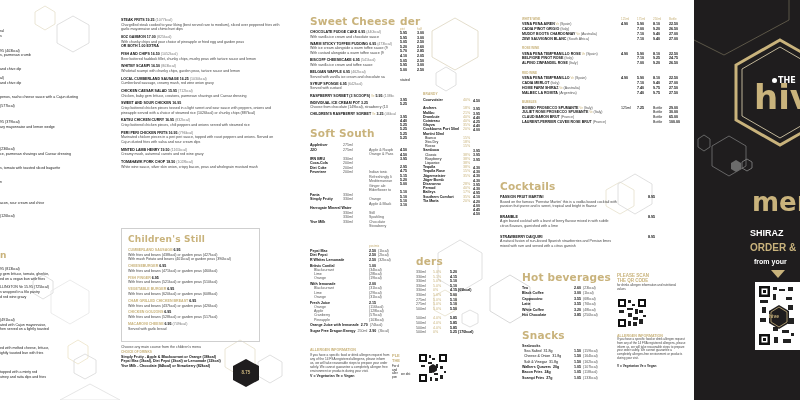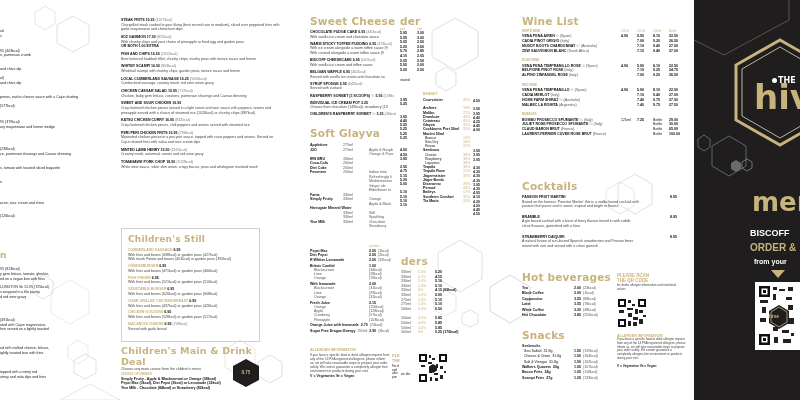--- a/index.html
+++ b/index.html
@@ -110,21 +110,20 @@
         <div class="item" style="margin-bottom: 2.4px;"><span class="nm gold" style="color: rgb(201, 179, 124);">CHEESEBURGER</span> <span class="pr">6.95</span><span class="ds">With fries and beans (471kcal) or garden peas (460kcal)</span></div>
         <div class="item" style="margin-bottom: 2.4px;"><span class="nm gold" style="color: rgb(201, 179, 124);">FISH FINGER</span> <span class="pr">6.95</span><span class="ds">With fries and beans (521kcal) or garden peas (510kcal)</span></div>
         <div class="item" style="margin-bottom: 2.4px;"><span class="nm gold" style="color: rgb(201, 179, 124);">VEGETABLE BURGER</span> <span class="pr">6.95</span><span class="ds">With fries and beans (620kcal) or garden peas (608kcal)</span></div>
         <div class="item" style="margin-bottom: 2.4px;"><span class="nm gold" style="color: rgb(201, 179, 124);">CHAR GRILLED CHICKEN BREAST</span> <span class="pr">6.95</span><span class="ds">With fries and beans (437kcal) or garden peas (426kcal)</span></div>
         <div class="item" style="margin-bottom: 2.4px;"><span class="nm gold" style="color: rgb(201, 179, 124);">CHICKEN GOUJONS</span> <span class="pr">6.95</span><span class="ds">With fries and beans (528kcal) or garden peas (517kcal)</span></div>
         <div class="item" style="margin-bottom: 2.4px;"><span class="nm gold" style="color: rgb(201, 179, 124);">MACARONI CHEESE</span> <span class="pr">6.95</span> <span class="kc">(749kcal)</span><span class="ds">Served with garlic bread</span></div>
       </div>
   </div>
 
   <div class="abs" style="left:121px;top:345px;width:150px">
-    <h2 class="sec" style="font-size:9.5px">Children's Main &amp; Drink Deal</h2>
     <div class="small" style="color:#444">Choose any main course from the children's menu</div>
     <div class="small gold" style="font-weight:bold;font-size:3.2px">CHOICE OF DRINKS</div>
     <div class="small" style="font-weight:bold;color:#111">Simply Fruity - Apple &amp; Blackcurrant or Orange (38kcal)</div>
     <div class="small" style="font-weight:bold;color:#111">Pepsi Max (3kcal), Diet Pepsi (2kcal) or Lemonade (32kcal)</div>
     <div class="small" style="font-weight:bold;color:#111">Yive Milk - Chocolate (84kcal) or Strawberry (82kcal)</div>
   </div>
   <svg class="hex" style="left:232px;top:358px" width="28" height="30">
     <polygon points="14,1 27,8 27,22 14,29 1,22 1,8" fill="#1f1d1e"></polygon>
   </svg>
   <div class="abs" style="left:232px;top:370px;width:28px;text-align:center;color:#c9b37c;font-size:4.5px;font-weight:bold">8.75</div>
@@ -184,21 +183,21 @@
         </div>
         <div class="row" style="line-height: 4.6px;">
           <span class="c1" style="width: 17px;">5.00</span>
           <span class="c1">2.50</span>
         </div>
       </div>
     <div class="small" style="margin-top:6px">stated</div>
   </div>
 
   <div class="abs" style="left:310px;top:127px;width:100px;overflow:hidden">
-    <h2 class="sec">Soft Glayva</h2>
+    <h2 class="sec">Soft South</h2>
     <div id="soft-rows" style="margin-top:4px">
         <div class="row" style="line-height: 4.5px;">
           <span class="c1" style="width: 33px; white-space: nowrap;">Appletiser</span>
           <span class="c2" style="width: 26px;">275ml</span>
           <span class="c2" style="width: 31px; white-space: nowrap; overflow: hidden;"></span>
         </div>
         <div class="row" style="line-height: 4.5px;">
           <span class="c1" style="width: 33px; white-space: nowrap;">J2O</span>
           <span class="c2" style="width: 26px;">275ml</span>
           <span class="c2" style="width: 31px; white-space: nowrap; overflow: hidden;">Apple &amp; Raspb</span>
@@ -539,21 +538,21 @@
         <div class="c1" style="font-size: 3.6px; line-height: 4.2px; font-weight: bold; height: 4.2px;">4.30</div>
         <div class="c1" style="font-size: 3.6px; line-height: 4.2px; font-weight: bold; height: 4.2px;">4.95</div>
         <div class="c1" style="font-size: 3.6px; line-height: 4.2px; font-weight: bold; height: 4.2px;">4.10</div>
         <div class="c1" style="font-size: 3.6px; line-height: 4.2px; font-weight: bold; height: 4.2px;">4.20</div>
         <div class="c1" style="font-size: 3.6px; line-height: 4.2px; font-weight: bold; height: 4.2px;">4.00</div>
         <div class="c1" style="font-size: 3.6px; line-height: 4.2px; font-weight: bold; height: 4.2px;">4.45</div>
         <div class="c1" style="font-size: 3.6px; line-height: 4.2px; font-weight: bold; height: 4.2px;">4.50</div>
       </div>
     </div>
 
-  <div class="abs" style="left:401px;top:255px;width:70px">
+  <div class="abs" style="left:416px;top:255px;width:70px">
     <h2 class="sec">ders</h2>
     <div id="beer-rows" style="margin-top:3px">
         <div class="row" style="line-height: 4.6px;">
           <span class="c2" style="width: 17px;">330ml</span>
           <span class="gold2" style="width: 17px;">5.0%</span>
           <span class="c1">5.20</span>
         </div>
         <div class="row" style="line-height: 4.6px;">
           <span class="c2" style="width: 17px;">330ml</span>
           <span class="gold2" style="width: 17px;">5.1%</span>
@@ -645,21 +644,20 @@
           <rect x="22" y="22" width="3" height="4"></rect>
           <rect x="12" y="24" width="2" height="4"></rect>
           <rect x="26" y="18" width="2" height="2"></rect>
           <rect x="17" y="25" width="3" height="3"></rect>
         </g>
       <polygon points="15,11 19,13.5 19,17.5 15,20 11,17.5 11,13.5" fill="#1f1d1e"></polygon>
     </svg>
   </div>
 
   <div class="abs" style="left:522px;top:15px;width:165px">
-    <h2 class="sec">Wine List</h2>
     <div id="wine-groups" style="margin-top:2px">
         <div class="row" style="margin-top: 2px;">
           <span class="gold2" style="width: 99px; font-size: 3px; font-weight: bold;">WHITE WINE</span>
           <span class="gold2" style="width: 16px; font-size: 3px;">125ml</span>
           <span class="gold2" style="width: 16px; font-size: 3px;">175ml</span>
           <span class="gold2" style="width: 16px; font-size: 3px;">250ml</span>
           <span class="gold2" style="width: 16px; font-size: 3px;">Bottle</span>
         </div>
         <div class="row" style="line-height: 4.8px;">
           <span style="width: 99px; white-space: nowrap;"><span class="c1">VENA PENA AIREN</span><span class="gold2" style="font-size: 3px;"> Ve </span><span class="c2">(Spain)</span></span>
@@ -771,21 +769,21 @@
         <div class="row" style="line-height: 4.8px;">
           <span style="width: 99px; white-space: nowrap;"><span class="c1">LAURENT-PERRIER CUVEE ROSE BRUT</span> <span class="c2">(France)</span></span>
           <span class="c1" style="width: 16px; font-weight: bold;"></span>
           <span class="c1" style="width: 16px; font-weight: bold;"></span>
           <span class="c1" style="width: 16px; font-weight: normal;">Bottle</span>
           <span class="c1" style="width: 16px; font-weight: bold;">100.00</span>
         </div>
       </div>
   </div>
 
-  <div class="abs" style="left:522px;top:180px;width:160px">
+  <div class="abs" style="left:500px;top:180px;width:160px">
     <h2 class="sec">Cocktails</h2>
     <div id="cocktail-list" style="margin-top:3px">
         <div class="item" style="position: relative; margin-bottom: 6px; width: 118px;"><span class="nm">PASSION FRUIT MARTINI</span><span class="pr" style="position: absolute; left: 148px; top: 0px;">8.95</span><span class="ds">Based on the famous 'Pornstar Martini' this is a vodka based cocktail with passion fruit puree and is sweet, tropical and bright in flavour</span></div>
         <div class="item" style="position: relative; margin-bottom: 6px; width: 118px;"><span class="nm">BRAMBLE</span><span class="pr" style="position: absolute; left: 148px; top: 0px;">8.95</span><span class="ds">A gin based cocktail with a burst of berry flavour mixed in with subtle citrus flavours, garnished with a lime</span></div>
         <div class="item" style="position: relative; margin-bottom: 6px; width: 118px;"><span class="nm">STRAWBERRY DAIQUIRI</span><span class="pr" style="position: absolute; left: 148px; top: 0px;">8.95</span><span class="ds">A natural fusion of sun-kissed Spanish strawberries and Persian limes mixed with rum and served with a citrus garnish</span></div>
       </div>
   </div>
 
   <div class="abs" style="left:522px;top:329px;width:95px">
     <h2 class="sec">Snacks</h2>
@@ -904,21 +902,21 @@
       </g>
       <polygon points="42,160 47,163 47,169 42,172 37,169 37,163" fill="#6b6b6b"></polygon>
       <polygon points="86,40 130,65 130,120 86,145 42,120 42,65" fill="none" stroke="#c9b37c" stroke-width="3"></polygon>
       <polygon points="86,47 124,69 124,116 86,138 48,116 48,69" fill="none" stroke="#e8dcb8" stroke-width="0.8"></polygon>
     </svg>
     <div class="abs" style="left:78px;top:76px;color:#fff;font-size:8px;font-weight:bold;font-family:'DejaVu Sans',sans-serif">
       <span style="display:inline-block;width:5px;height:5px;background:#fff;border-radius:50%;margin-right:1px;vertical-align:middle"></span><span>THE</span>
     </div>
     <div class="abs" style="left:60px;top:80px;color:#c9b37c;font-size:34px;font-weight:bold;font-family:'DejaVu Sans',sans-serif;line-height:34px">hive</div>
     <div class="abs" style="left:58px;top:190px;color:#c9b37c;font-size:26px;font-weight:bold;font-family:'DejaVu Sans',sans-serif;line-height:24px">men</div>
-    <div class="abs" style="left:56px;top:228px;color:#fff;font-size:9px;font-weight:bold;white-space:nowrap">BISCOFF</div>
+    <div class="abs" style="left:56px;top:228px;color:#fff;font-size:9px;font-weight:bold;white-space:nowrap">SHIRAZ</div>
     <div class="abs" style="left:56px;top:242px;color:#c9b37c;font-size:10px;font-weight:bold;white-space:nowrap">ORDER &amp;</div>
     <div class="abs" style="left:60px;top:258px;color:#fff;font-size:7px;font-weight:bold;white-space:nowrap">from your</div>
     <div class="abs" style="left:77px;top:270px;width:0;height:0;border-left:7px solid transparent;border-right:7px solid transparent;border-top:8px solid #c9b37c"></div>
     <div class="qr" style="left:61px;top:282px;width:45px;height:68px;padding:3px">
       <svg width="40" height="62">
         <rect x="1" y="1" width="11" height="11" fill="#111"></rect>
           <rect x="3.5" y="3.5" width="6" height="6" fill="#fff"></rect>
           <rect x="5" y="5" width="3" height="3" fill="#111"></rect>
         <rect x="1" y="49" width="11" height="11" fill="#111"></rect>
           <rect x="3.5" y="51.5" width="6" height="6" fill="#fff"></rect>

